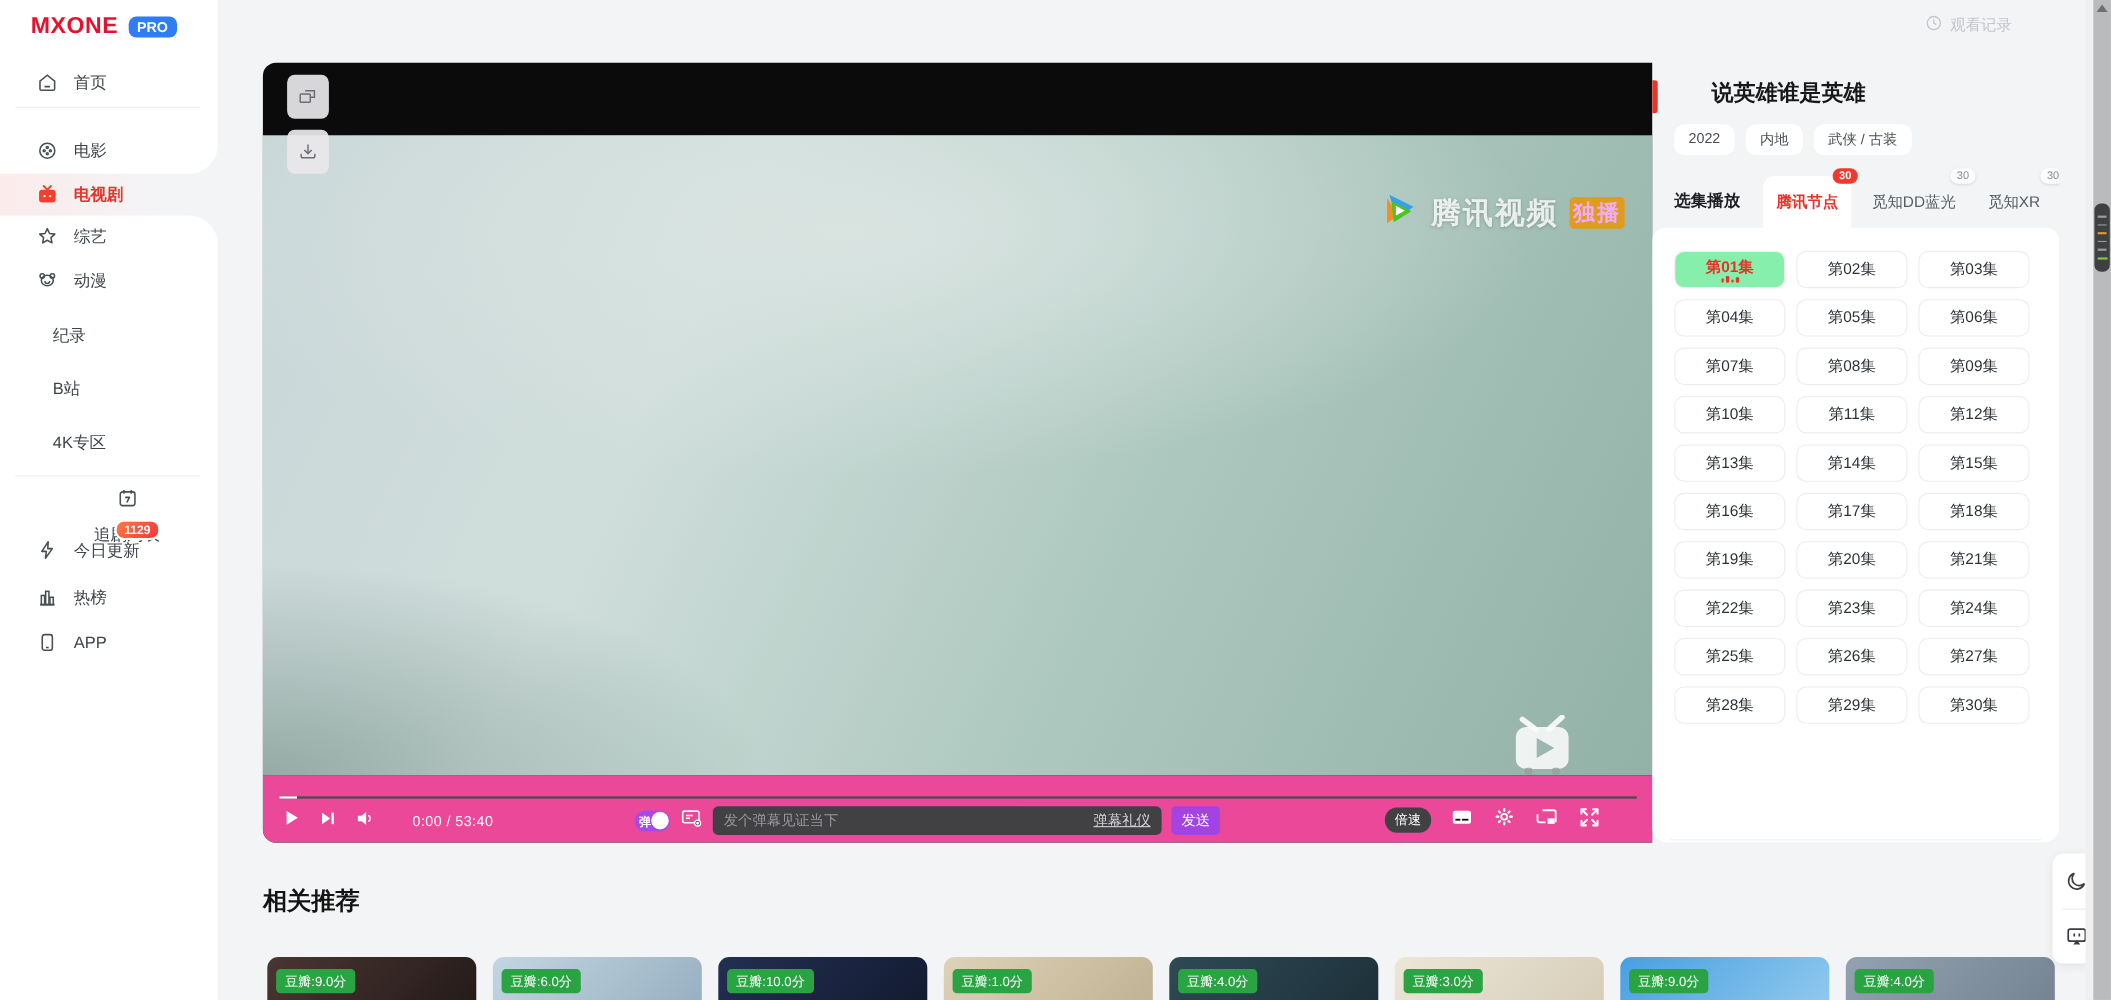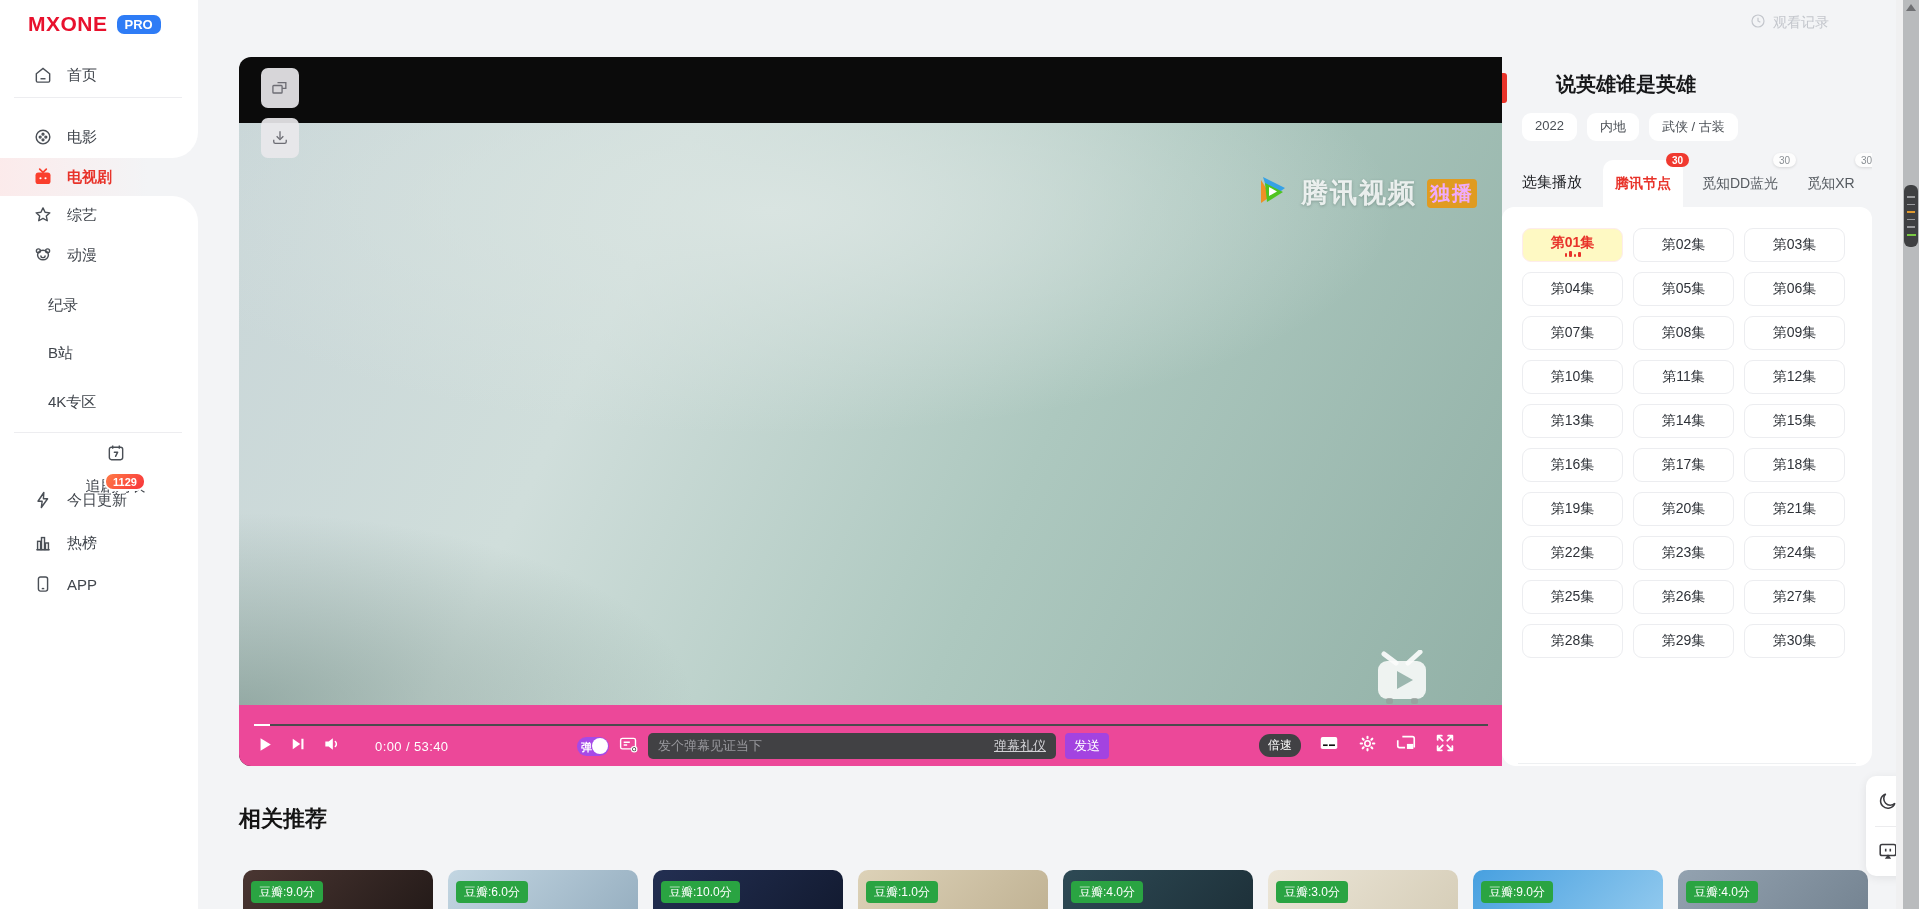--- a/index.html
+++ b/index.html
@@ -65,33 +65,33 @@
     display:flex;align-items:center;justify-content:center;}
   .ctr-right{position:absolute;right:46px;top:26px;height:28px;display:flex;align-items:center;gap:17px;color:#fff;}
   .speed-pill{background:#414144;color:#fff;font-size:12px;border-radius:11px;padding:3px 9px;}
 
   
   .panel{position:absolute;left:1502px;top:57px;width:370px;height:709px;overflow:hidden;}
   .accent-bar{position:absolute;left:0;top:16px;width:5px;height:30px;background:#e8332a;border-radius:0 3px 3px 0;}
   .ptitle{position:absolute;left:20px;top:14px;font-size:20px;font-weight:bold;color:#17181a;margin-left:34px;}
   .tags{position:absolute;left:20px;top:56px;display:flex;gap:10px;}
   .tag{background:#fff;border-radius:9px;padding:5px 13px;font-size:13px;color:#4a4f55;}
-  .select-label{position:absolute;left:20px;top:116px;font-size:15px;font-weight:normal;color:#1d1f23;}
+  .select-label{position:absolute;left:20px;top:116px;font-size:15px;font-weight:bold;color:#1d1f23;}
   .tab{position:absolute;top:103px;height:47px;display:flex;align-items:center;justify-content:center;
     font-size:14px;color:#565b61;white-space:nowrap;cursor:pointer;}
   .tab .tbadge{position:absolute;top:-7px;right:-6px;font-size:10px;border-radius:9px;padding:1.5px 6px;}
   .tab.active{background:#fff;border-radius:10px 10px 0 0;color:#e8332a;font-weight:bold;}
   .tab.active .tbadge{background:#f0392f;color:#fff;}
   .tab .tbadge.gray{background:#fdfdfd;color:#8a8f94;box-shadow:0 1px 3px rgba(0,0,0,.12);}
   .content-card{position:absolute;left:0;top:150px;width:370px;height:559px;background:#fff;border-radius:12px 12px 14px 14px;}
   .ep-grid{position:absolute;left:20px;top:21px;width:323px;display:grid;
     grid-template-columns:repeat(3,101px);column-gap:10px;row-gap:10px;}
   .ep{height:34px;background:#fff;border:1px solid #ecedf0;border-radius:9px;display:flex;flex-direction:column;
     align-items:center;justify-content:center;font-size:14px;color:#2e3238;box-sizing:border-box;cursor:pointer;}
-  .ep.active{background:#fef9c3;border-color:#fdecec;color:#e8332a;font-weight:bold;}
+  .ep.active{background:#86efac;border-color:#fdecec;color:#e8332a;font-weight:bold;}
   .eq{display:flex;align-items:flex-end;gap:2px;height:6px;margin-top:-1px;}
   .eq i{width:2.5px;background:#e8332a;border-radius:1px;display:block;}
   .pdiv{position:absolute;left:16px;right:16px;top:556px;height:1px;background:#eef0f2;}
   .actions{position:absolute;left:0;top:557px;width:370px;height:52px;display:flex;align-items:center;justify-content:center;}
 
   
   .related-title{position:absolute;left:239px;top:804px;font-size:22px;font-weight:bold;color:#141414;}
   .card{position:absolute;top:870px;width:190px;height:120px;border-radius:10px;overflow:hidden;cursor:pointer;}
   .card .douban{position:absolute;left:8px;top:11px;background:#2aa442;color:#fff;font-size:12px;
     padding:2.5px 8px;border-radius:4px;}

